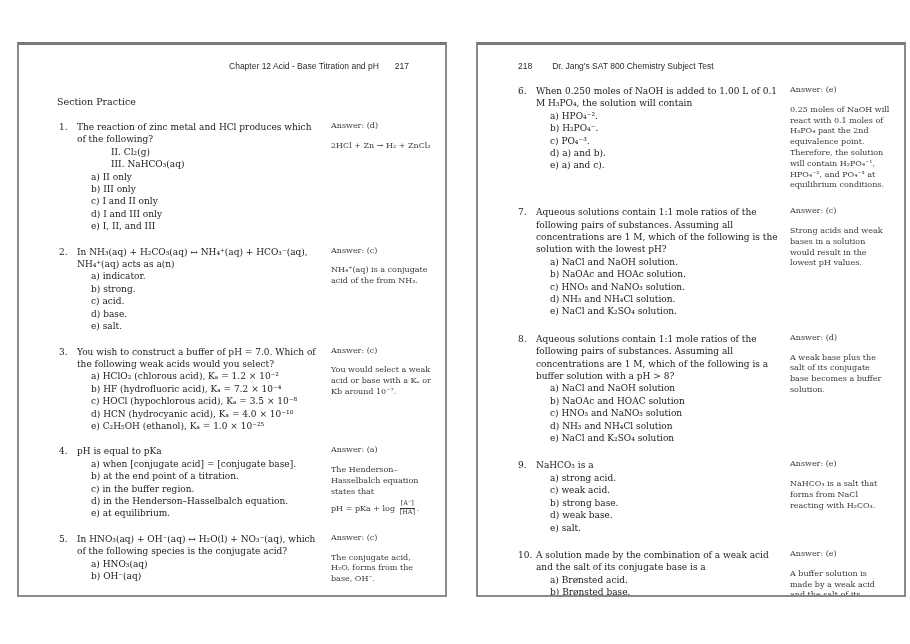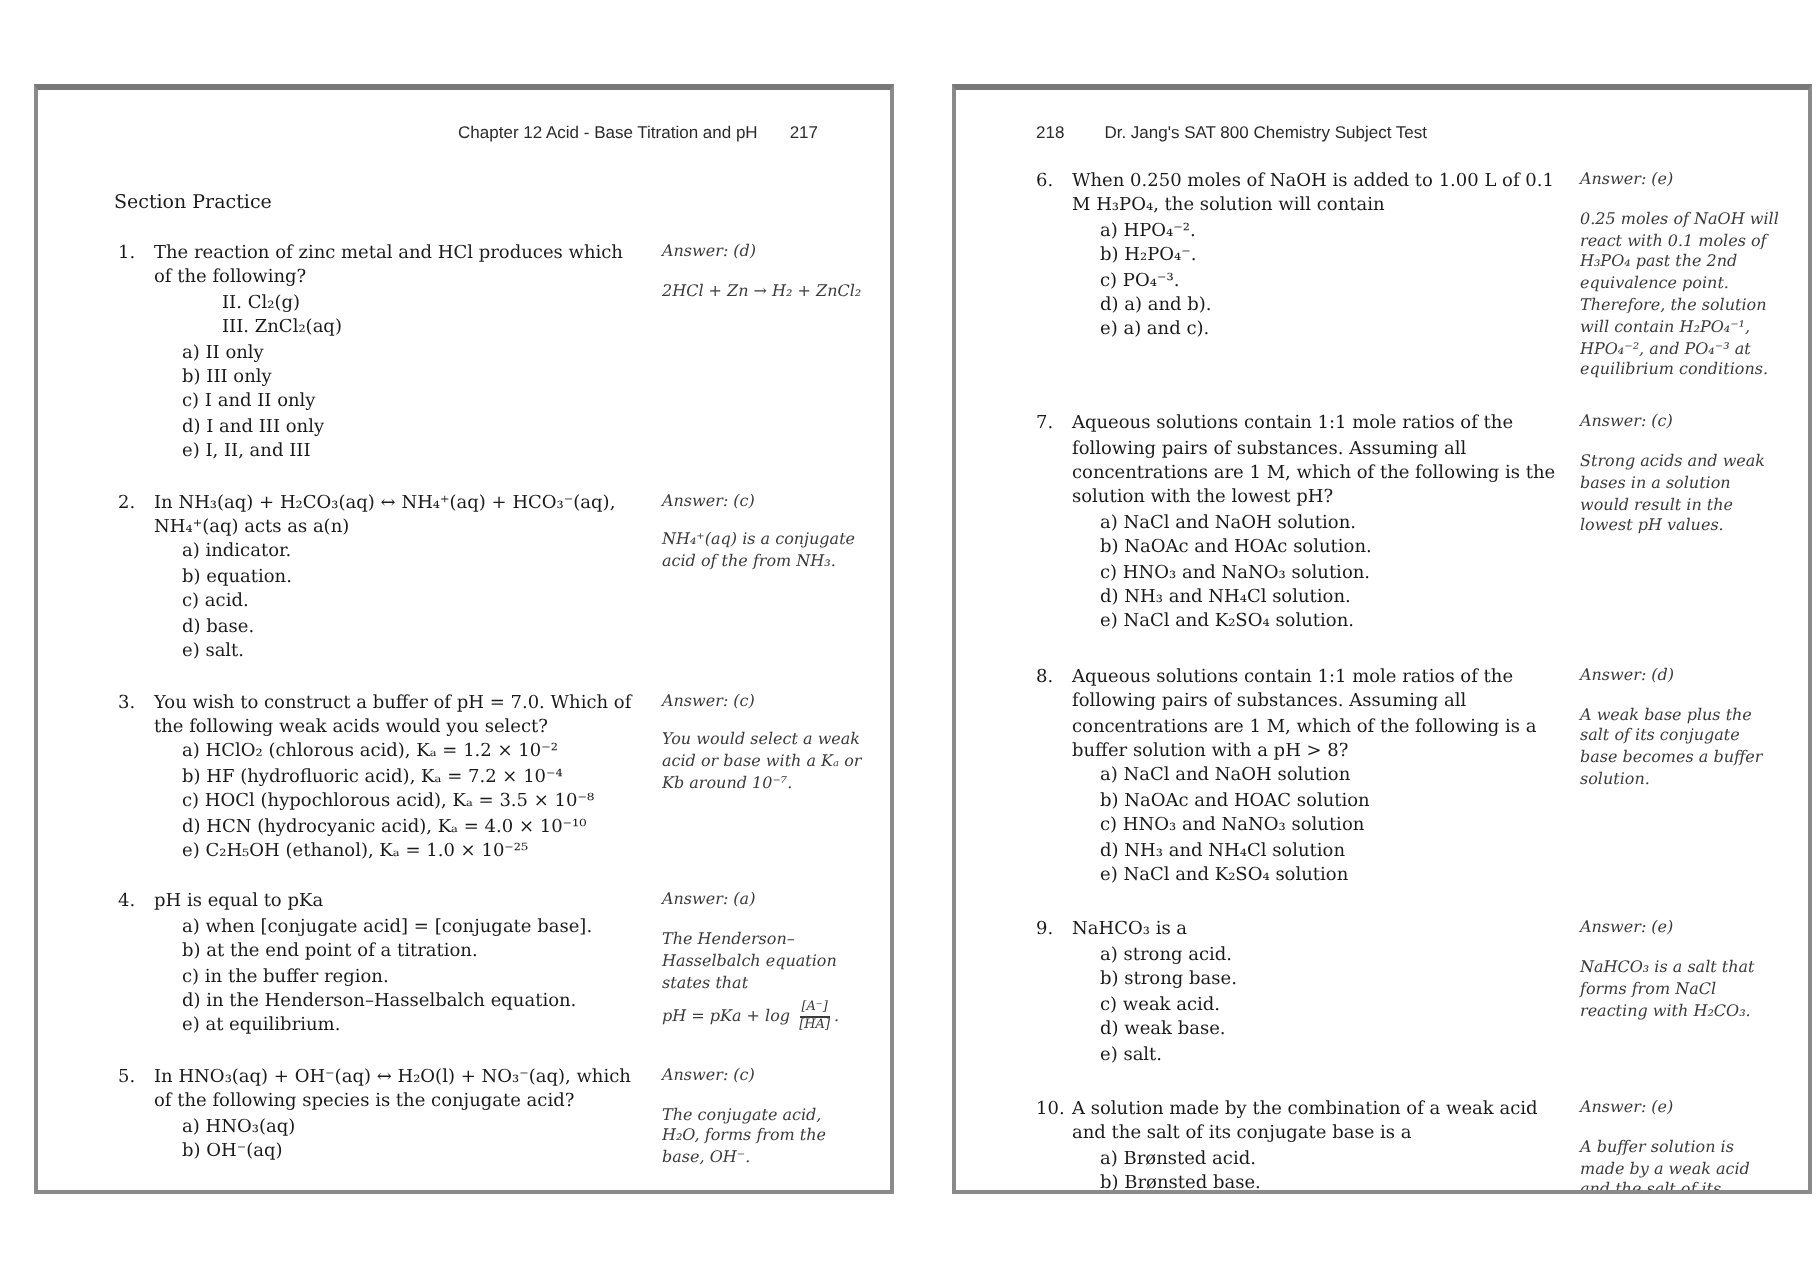--- a/index.html
+++ b/index.html
@@ -41,21 +41,21 @@
   .q-main { width:262px; flex-shrink:0; font-size:9px; line-height:12.4px; }
   .q-row { display:flex; }
   .q-num { width:18px; flex-shrink:0; }
   .q-body { flex:1; }
   .q-items { padding-left:34px; }
   .choices { padding-left:14px; }
 
   
   .a-col {
     flex:1; padding-left:10px;
-    font-style:italic; font-size:8px; line-height:10.8px; color:#3a3a3a;
+    font-size:8px; line-height:10.8px; color:#3a3a3a;
   }
   .answer-label { margin-bottom:9px; }
   .expl { }
 
   
   .formula-line { margin:2px 0; }
   .frac { display:inline-block; vertical-align:middle; text-align:center;
           font-size:6.5px; line-height:7.5px; margin:0 2px; }
   .frac .num { display:block; border-bottom:0.7px solid #3a3a3a; padding:0 1px 0.5px 1px; }
   .frac .den { display:block; padding-top:0.5px; }
@@ -75,21 +75,21 @@
       <div class="section-title">Section Practice</div>
 
       <div class="question">
         <div class="q-main">
           <div class="q-row">
             <span class="q-num">1.</span>
             <div class="q-body">
               <div>The reaction of zinc metal and HCl produces which of the following?</div>
               <div class="q-items">
                 <div>II. Cl₂(g)</div>
-                <div>III. ZnCl₂(aq)</div>
+                <div>III. NaHCO₃(aq)</div>
               </div>
               <div class="choices">
                 <div>a) II only</div>
                 <div>b) III only</div>
                 <div>c) I and II only</div>
                 <div>d) I and III only</div>
                 <div>e) I, II, and III</div>
               </div>
             </div>
           </div>
@@ -101,21 +101,21 @@
       </div>
 
       <div class="question">
         <div class="q-main">
           <div class="q-row">
             <span class="q-num">2.</span>
             <div class="q-body">
               <div>In NH₃(aq) + H₂CO₃(aq) ↔ NH₄⁺(aq) + HCO₃⁻(aq), NH₄⁺(aq) acts as a(n)</div>
               <div class="choices">
                 <div>a) indicator.</div>
-                <div>b) equation.</div>
+                <div>b) strong.</div>
                 <div>c) acid.</div>
                 <div>d) base.</div>
                 <div>e) salt.</div>
               </div>
             </div>
           </div>
         </div>
         <div class="a-col">
           <div class="answer-label">Answer: (c)</div>
           <div class="expl">NH₄⁺(aq) is a conjugate acid of the from NH₃.</div>
@@ -272,22 +272,22 @@
       </div>
 
       <div class="question">
         <div class="q-main">
           <div class="q-row">
             <span class="q-num">9.</span>
             <div class="q-body">
               <div>NaHCO₃ is a</div>
               <div class="choices">
                 <div>a) strong acid.</div>
+                <div>c) weak acid.</div>
                 <div>b) strong base.</div>
-                <div>c) weak acid.</div>
                 <div>d) weak base.</div>
                 <div>e) salt.</div>
               </div>
             </div>
           </div>
         </div>
         <div class="a-col">
           <div class="answer-label">Answer: (e)</div>
           <div class="expl">NaHCO₃ is a salt that forms from NaCl reacting with H₂CO₃.</div>
         </div>

